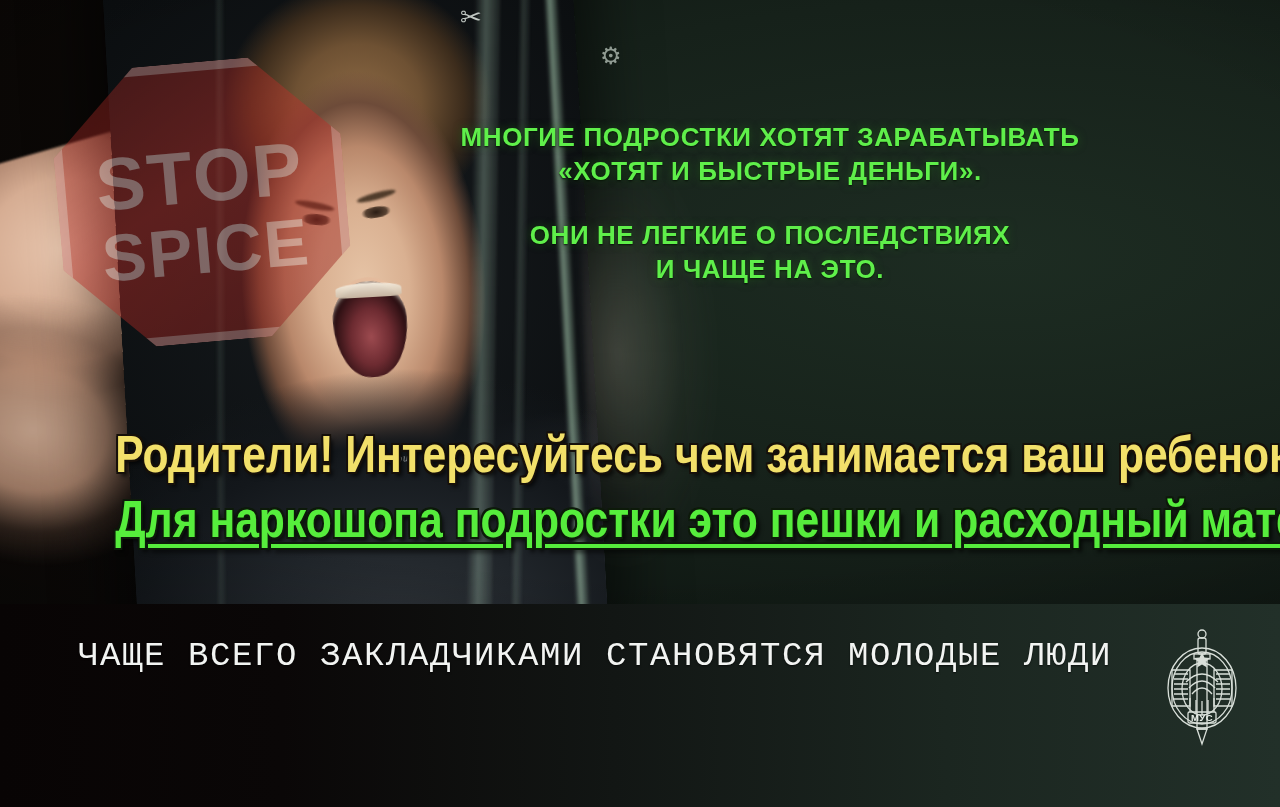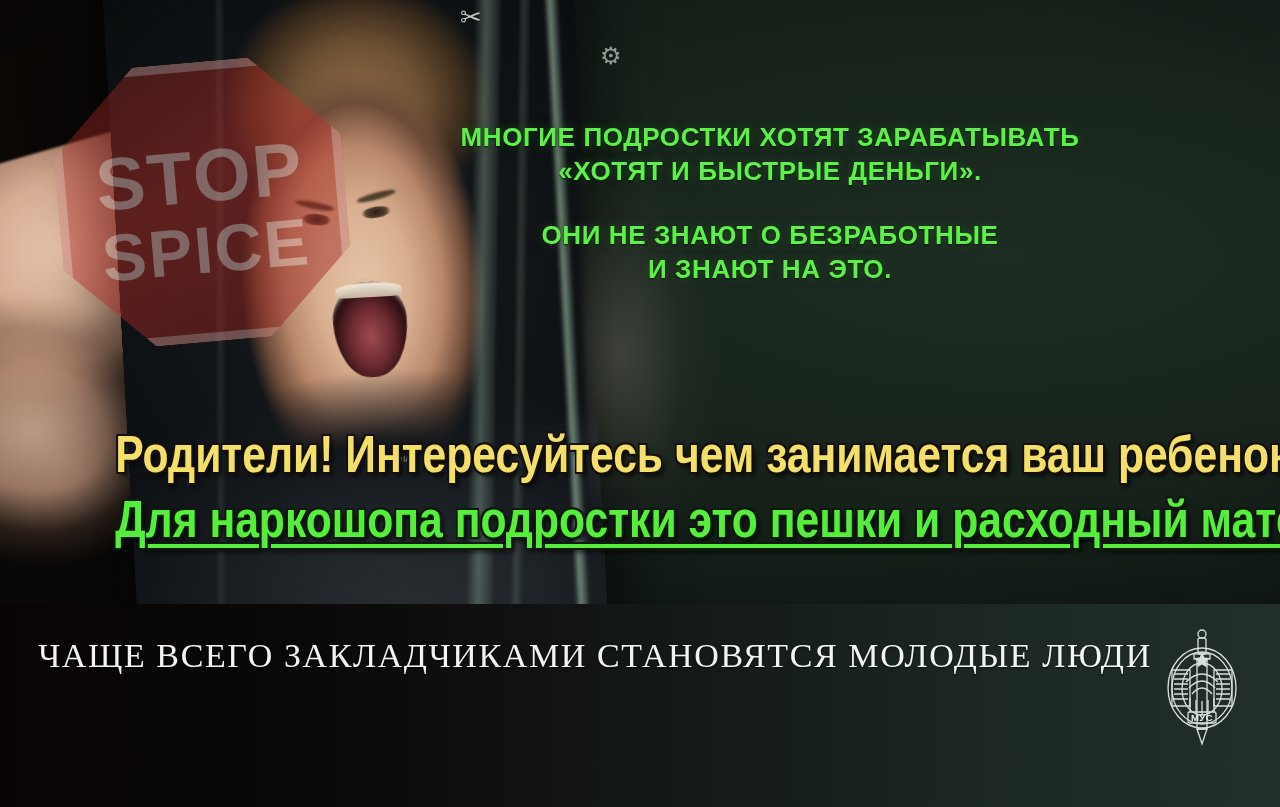--- a/index.html
+++ b/index.html
@@ -287,21 +287,21 @@
   .bottom-text {
     position: absolute;
     left: 20px; top: 28px;
     width: 1150px;
     text-align: center;
     color: #f2f4f2;
     font-size: 34px;
     font-weight: 400;
     line-height: 1.42;
     letter-spacing: 1.6px;
-    font-family: Liberation Serif, serif;
+    font-family: Liberation Mono, monospace;
     text-shadow: 0 1px 2px rgba(0,0,0,0.6);
   }
   .bottom-text div { white-space: nowrap; }
 
   
   .emblem {
     position: absolute;
     right: 32px; top: 22px;
     width: 92px; height: 122px;
   }
@@ -359,22 +359,22 @@
 
     <div class="vignette"></div>
   </div>
 
   <div class="green-block one">
     <div>МНОГИЕ ПОДРОСТКИ ХОТЯТ ЗАРАБАТЫВАТЬ</div>
     <div>«ХОТЯТ И БЫСТРЫЕ ДЕНЬГИ».</div>
   </div>
 
   <div class="green-block two">
-    <div>ОНИ НЕ ЗНАЮТ О БЕЗРАБОТНЫЕ</div>
-    <div>И ЗНАЮТ НА ЭТО.</div>
+    <div>ОНИ НЕ ЛЕГКИЕ О ПОСЛЕДСТВИЯХ</div>
+    <div>И ЧАЩЕ НА ЭТО.</div>
   </div>
 
   <div class="slogan slogan-yellow">Родители! Интересуйтесь чем занимается ваш ребенок</div>
   <div class="slogan slogan-green">Для наркошопа подростки это пешки и расходный материал</div>
 
   <div class="bottom-bar">
     <div class="bottom-text">
       <div>ЧАЩЕ ВСЕГО ЗАКЛАДЧИКАМИ СТАНОВЯТСЯ МОЛОДЫЕ ЛЮДИ</div>
     </div>
 

